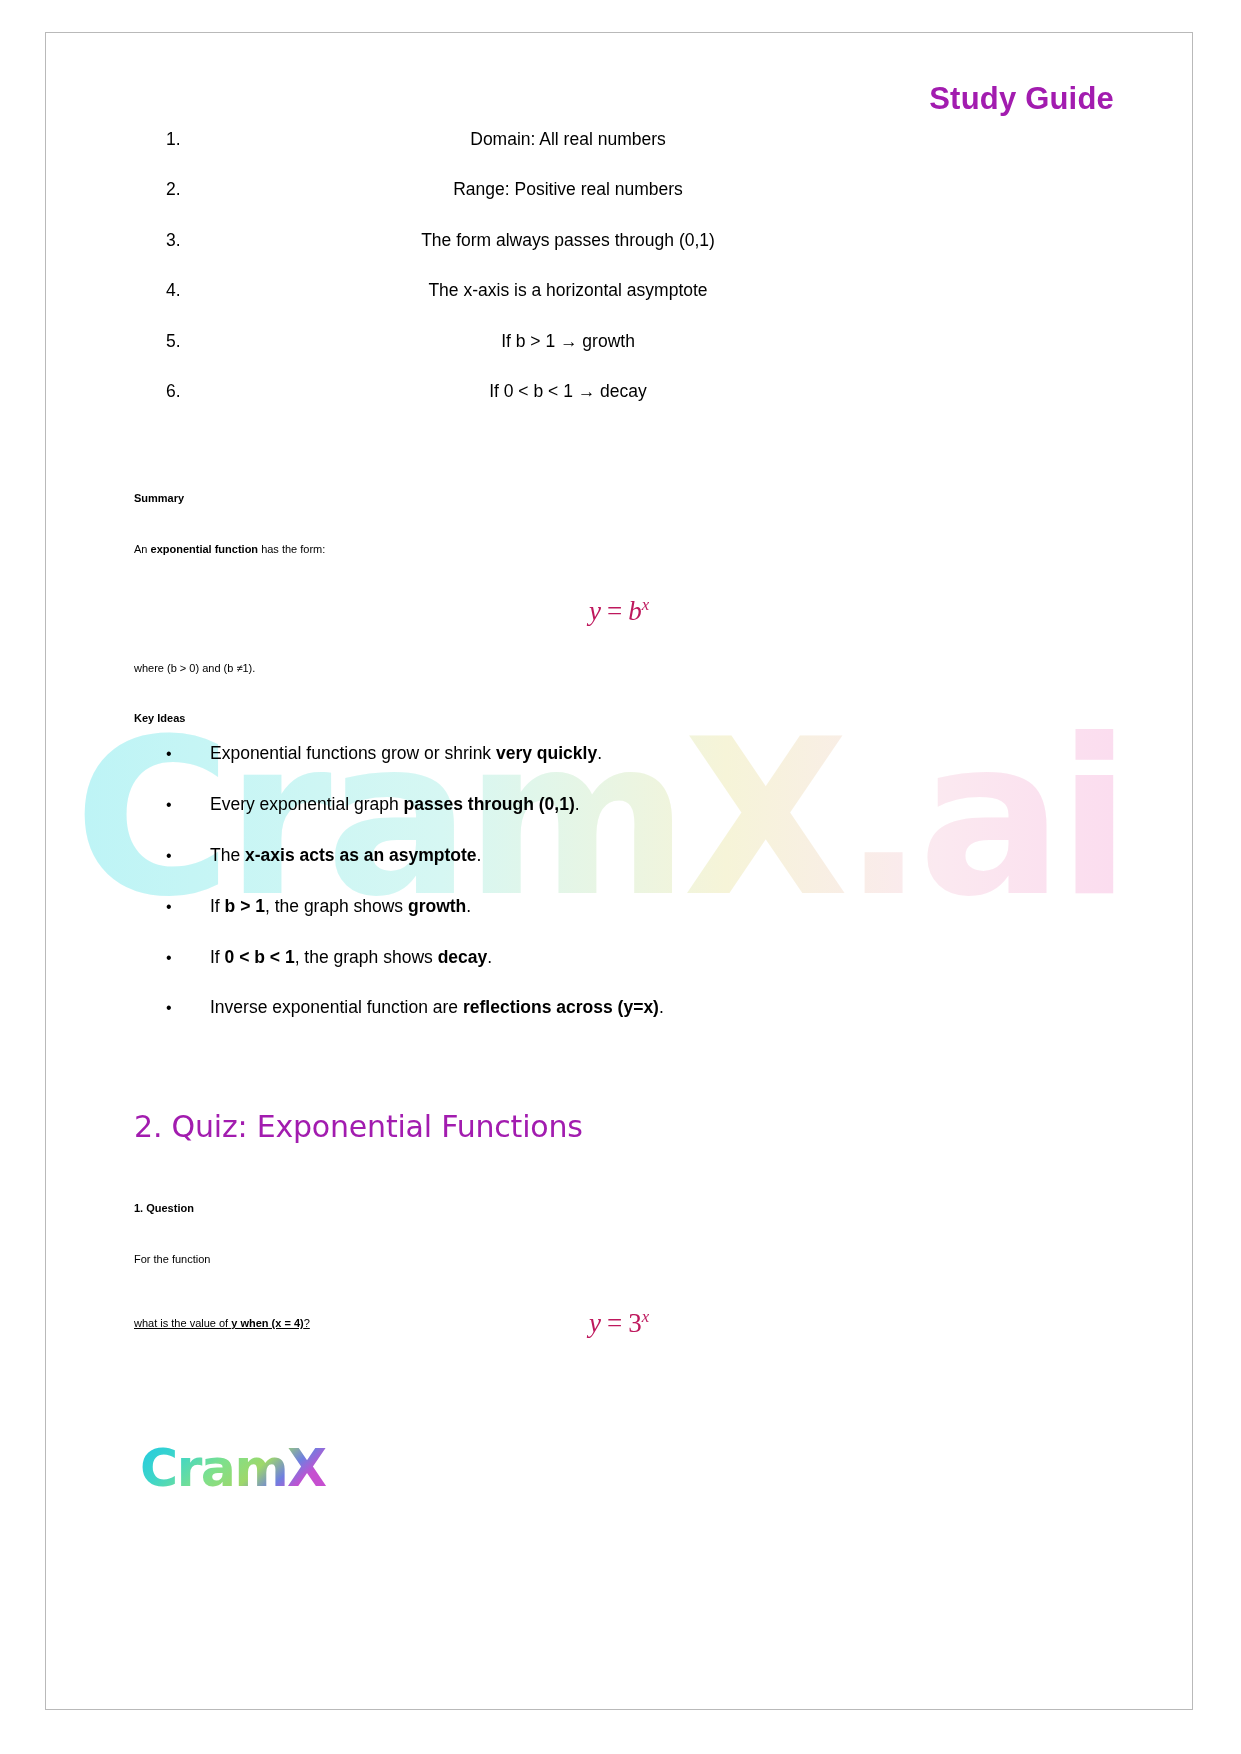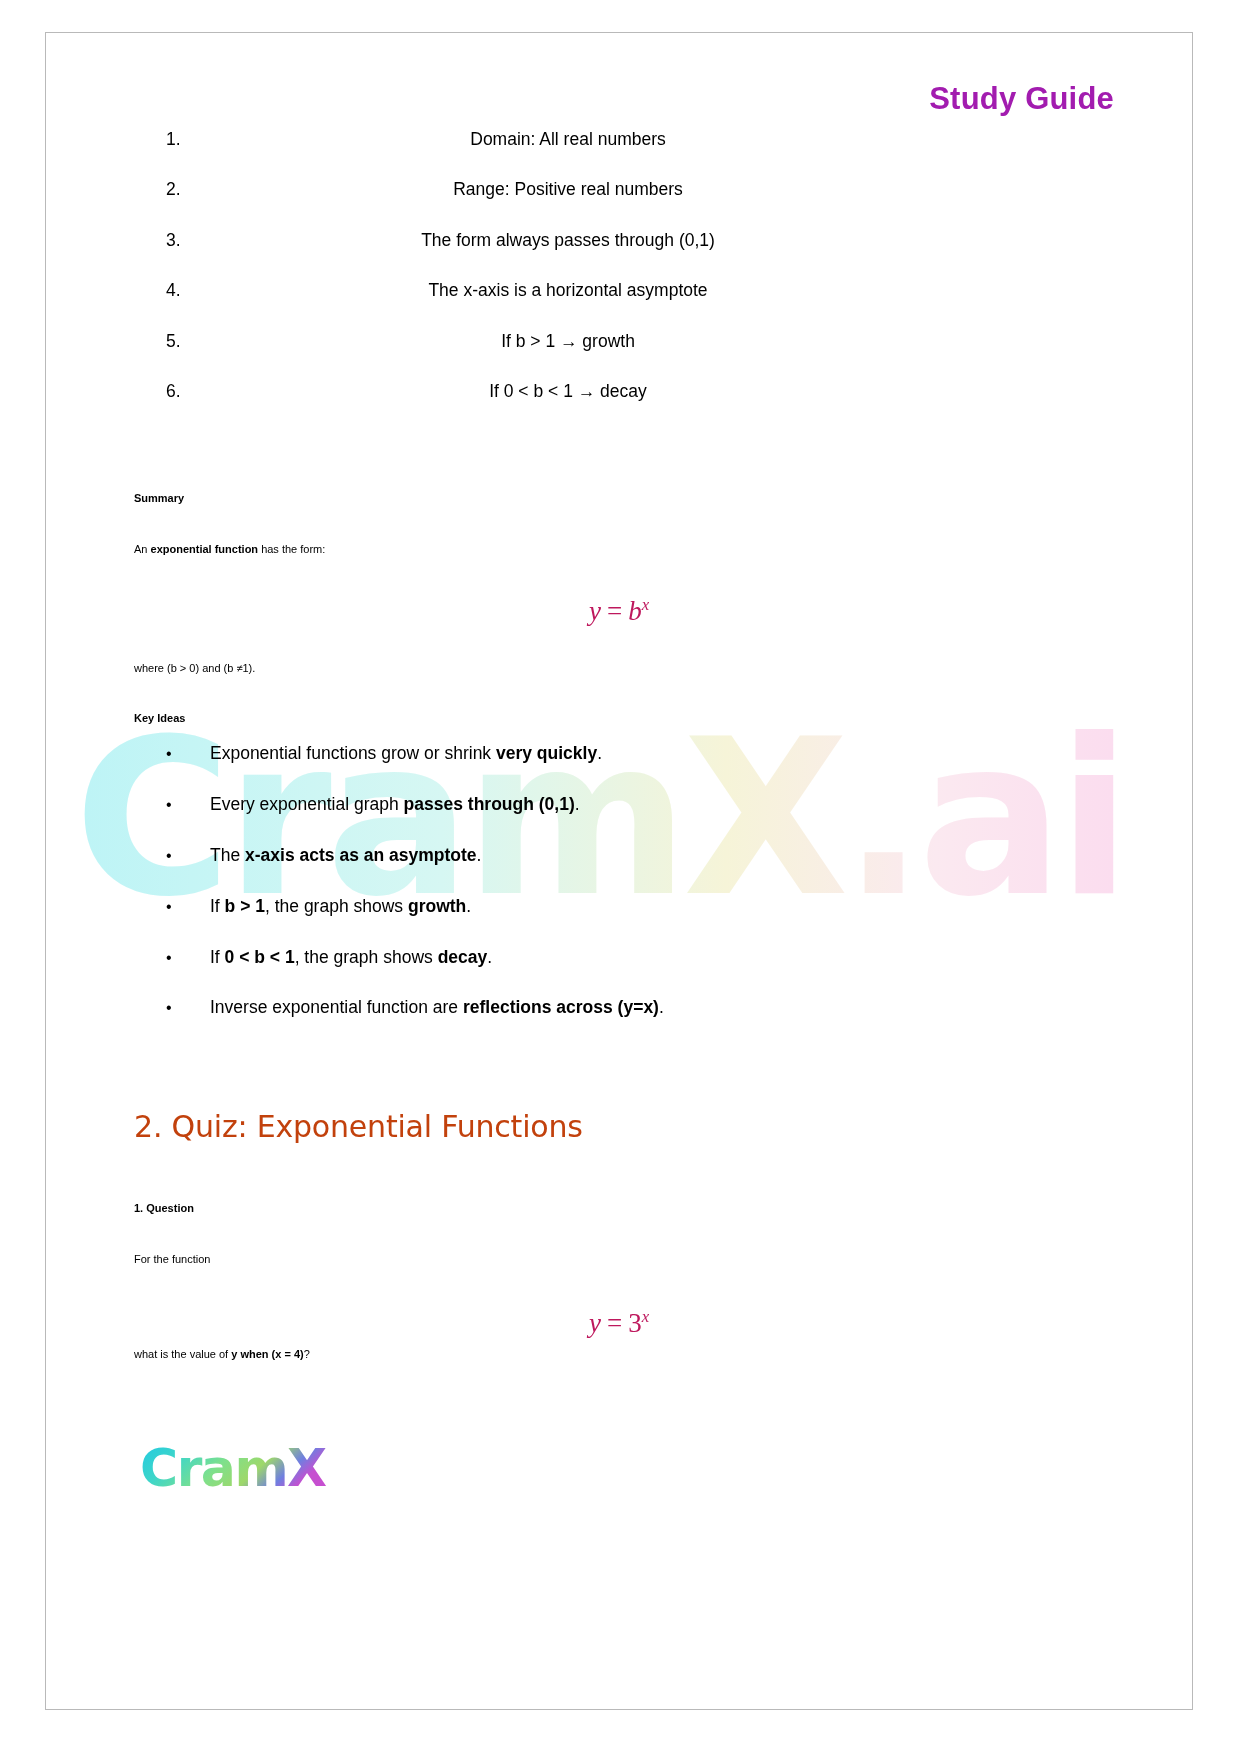--- a/index.html
+++ b/index.html
@@ -143,21 +143,21 @@
     vertical-align: super;
     font-style: italic;
   }
   .math .num { font-style: normal; }
 
   
   .section-heading {
     position: absolute;
     left: 88px;
     font-size: 30px;
-    color: #c2410c;
+    color: #a21caf;
     font-family: "DejaVu Sans", sans-serif;
     font-weight: 400;
     letter-spacing: -0.2px;
   }
 
   
   .brand-logo {
     position: absolute;
     left: 94px;
     top: 1405px;
@@ -262,21 +262,21 @@
     </div>
 
     <div class="section-heading" style="top:1076px;">2. Quiz: Exponential Functions</div>
 
     <div class="blk bold" style="top:1168px;">1. Question</div>
 
     <div class="blk" style="top:1219px;">For the function</div>
 
     <div class="math" style="top:1274px;"><span>y</span><span class="op">=</span><span class="num">3</span><span class="sup">x</span></div>
 
-    <div class="blk" style="top:1314px;"><span>what is the value of </span><b>y when (x = 4)</b><span>?</span></div>
+    <div class="blk" style="top:1283px;text-decoration:underline;"><span>what is the value of </span><b>y when (x = 4)</b><span>?</span></div>
 
     <div class="brand-logo">
       <svg viewBox="0 0 300 64" xmlns="http://www.w3.org/2000/svg">
         <defs>
           <linearGradient id="logograd" x1="0" y1="0" x2="1" y2="0.35">
             <stop offset="0%" stop-color="#1ec8e6"></stop>
             <stop offset="28%" stop-color="#3fd6c8"></stop>
             <stop offset="52%" stop-color="#7ee08c"></stop>
             <stop offset="72%" stop-color="#9ed86a"></stop>
             <stop offset="88%" stop-color="#6f7fe0"></stop>

